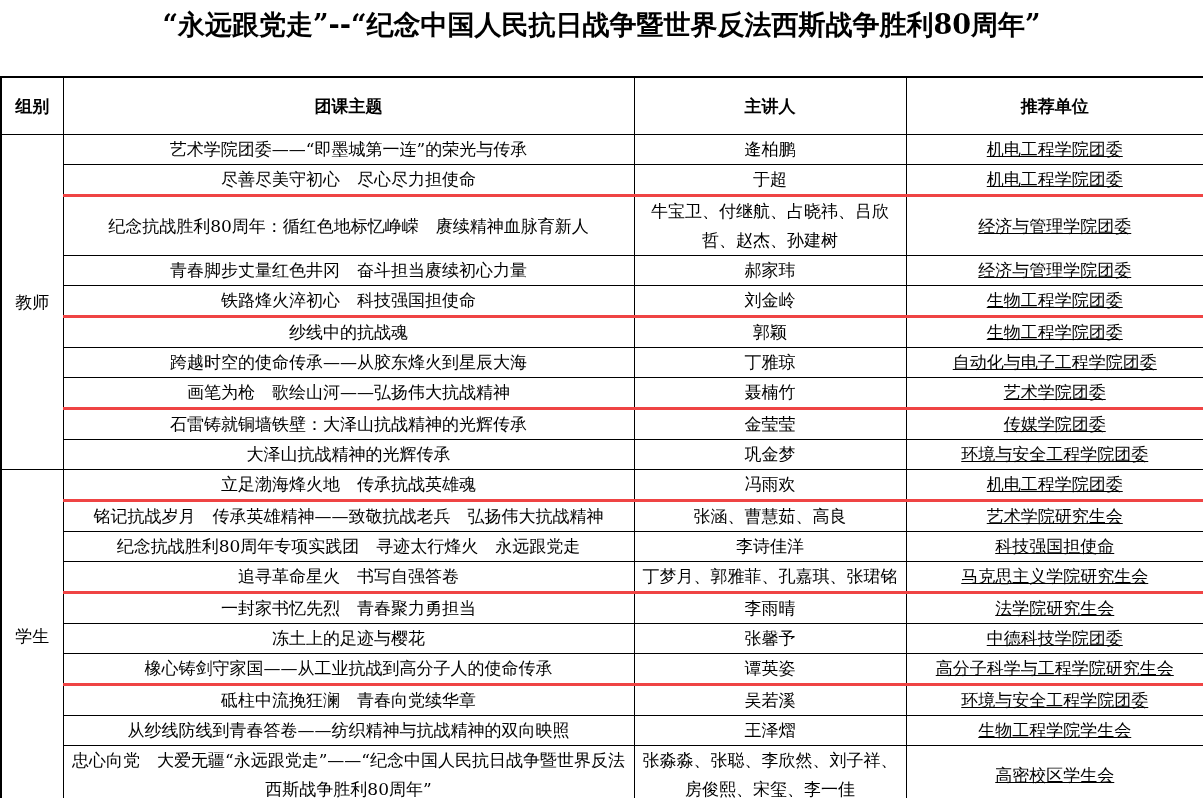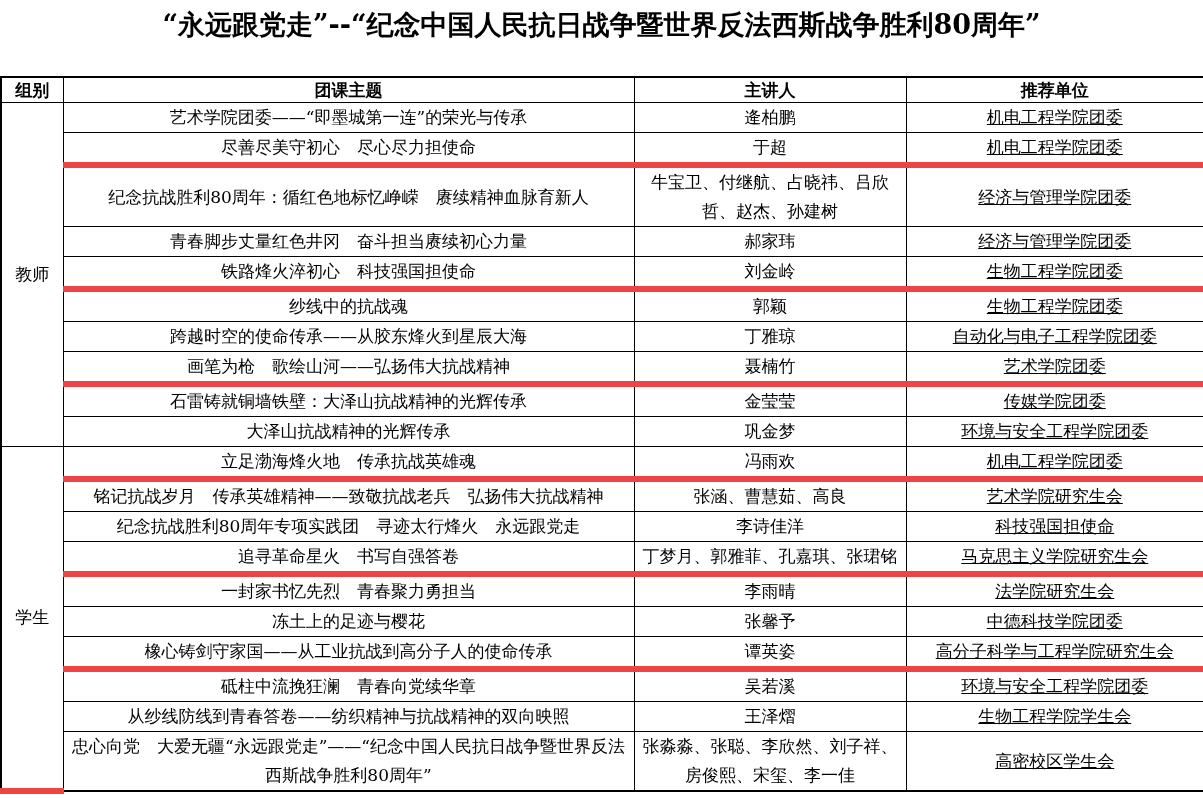--- a/index.html
+++ b/index.html
@@ -34,30 +34,30 @@
   table.results td {
     border: 1px solid #000;
     text-align: center;
     vertical-align: middle;
     overflow: hidden;
   }
   table.results th {
     font-size: 17px;
     font-weight: bold;
     height: 24px;
-    padding: 0 2px;
+    padding: 16px 2px;
   }
   table.results td {
     font-size: 17px;
     line-height: 29px;
     padding: 0 4px;
   }
   td.unit-cell { padding: 0 30px; text-decoration: underline; }
   td.group-cell { padding: 0 2px; }
-  tr.sep td { border-bottom: 6px solid #ef4444; }
+  tr.sep td { border-bottom: 3px solid #ef4444; }
 </style>
 </head>
 <body>
 
 <div class="doc-title">
   <div>“永远跟党走”--“纪念中国人民抗日战争暨世界反法西斯战争胜利80周年”</div>
 </div>
 
 <table class="results">
   <colgroup>

